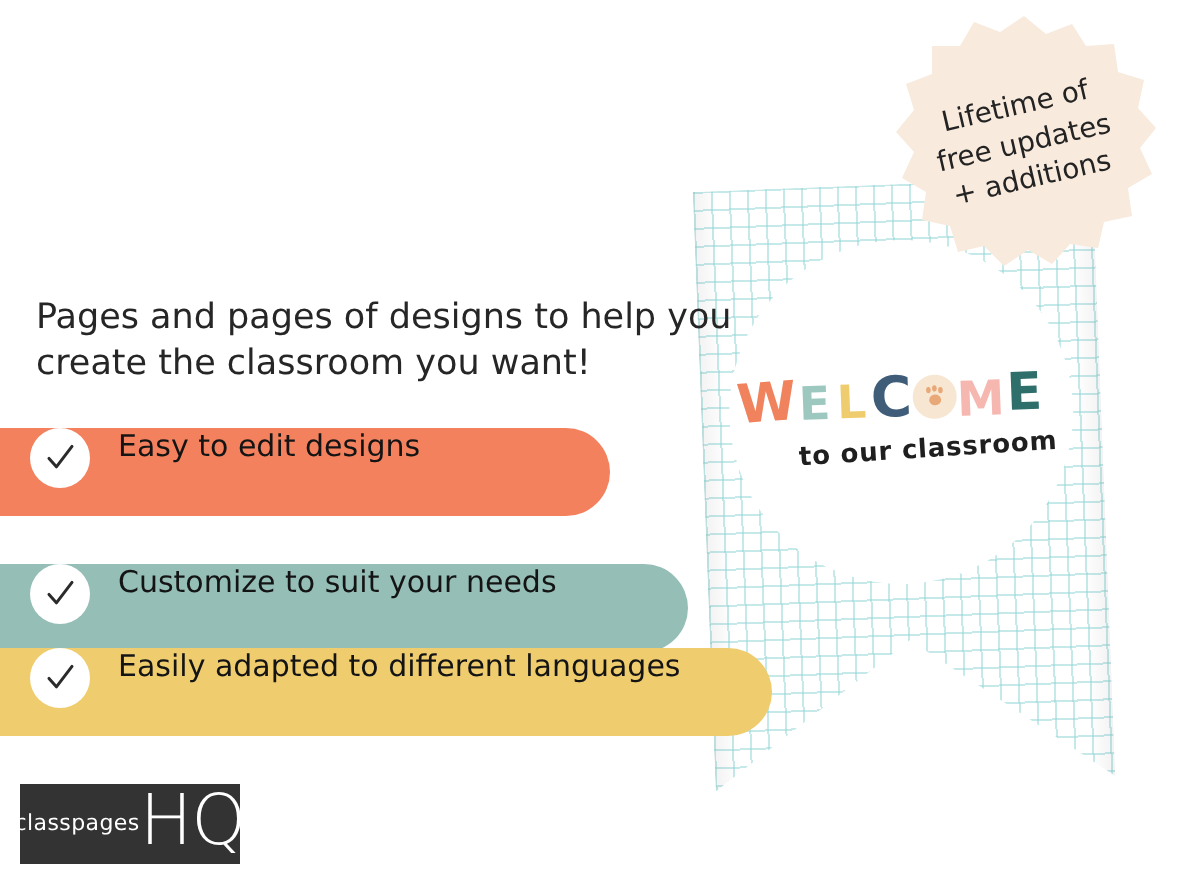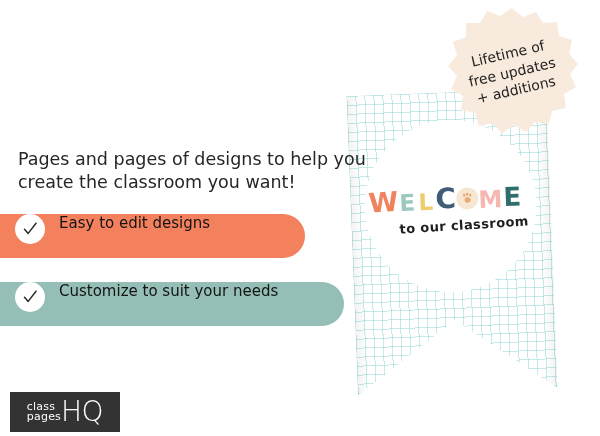--- a/index.html
+++ b/index.html
@@ -107,27 +107,27 @@
   #pill1{top:282px;width:344px;}
   #pill2{top:324px;width:386px;}
 
   
   .logo{
     position:absolute;left:10px;top:392px;width:110px;height:40px;
     background:#333333;display:flex;align-items:center;justify-content:center;
   }
   .logo-inner{display:flex;align-items:center;}
   .logo-stack{
-    display:flex;flex-direction:column;line-height:.95;color:#ffffff;
+    display:flex;flex-direction:row;line-height:.95;color:#ffffff;
     font-family:"DejaVu Sans", sans-serif;font-size:11px;font-weight:400;
-    text-align:left;letter-spacing:.2px;
+    text-align:center;letter-spacing:.2px;
   }
   .logo-hq{
     color:#ffffff;font-family:"DejaVu Sans", sans-serif;
-    font-size:28px;font-weight:300;line-height:.9;letter-spacing:-.5px;
+    font-size:35px;font-weight:300;line-height:.9;letter-spacing:-.5px;
   }
 </style>
 </head>
 <body>
 
 <div id="stage">
 
   <div class="banner-wrap">
     <div class="banner"></div>
     <div class="banner-edge"></div>
@@ -180,20 +180,28 @@
 
   <div class="pill" id="pill1" style="background: rgb(148, 190, 182);">
     <span class="chk">
       <svg width="18" height="18" viewBox="0 0 18 18">
           <path d="M3.5 9.2 L7.2 13.4 L15 3.2" fill="none" stroke="#2b2b2b" stroke-width="1.5" stroke-linecap="round" stroke-linejoin="round"></path>
         </svg>
     </span>
     <span class="ptxt">Customize to suit your needs</span>
   </div>
 
+  <div class="pill" id="pill2" style="background: rgb(239, 204, 110);">
+    <span class="chk">
+      <svg width="18" height="18" viewBox="0 0 18 18">
+          <path d="M3.5 9.2 L7.2 13.4 L15 3.2" fill="none" stroke="#2b2b2b" stroke-width="1.5" stroke-linecap="round" stroke-linejoin="round"></path>
+        </svg>
+    </span>
+    <span class="ptxt">Easily adapted to different languages</span>
+  </div>
 
   <div class="logo" style="background: rgb(51, 51, 51);">
     <div class="logo-inner">
       <div class="logo-stack">
         <span>class</span>
         <span>pages</span>
       </div>
       <div class="logo-hq">HQ</div>
     </div>
   </div>

